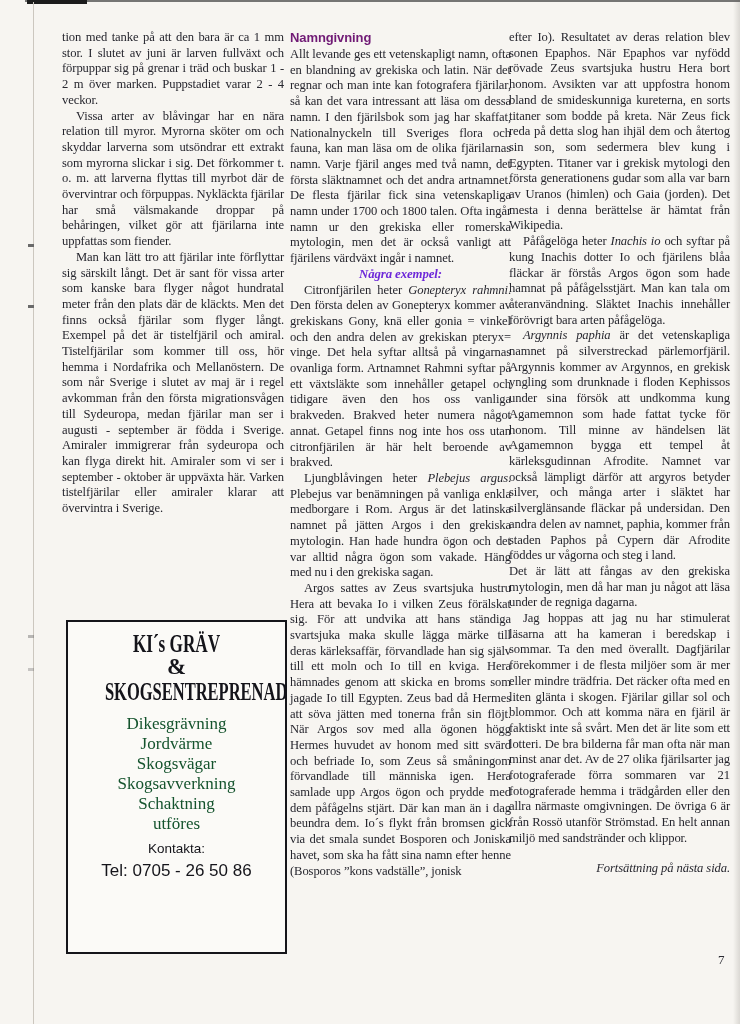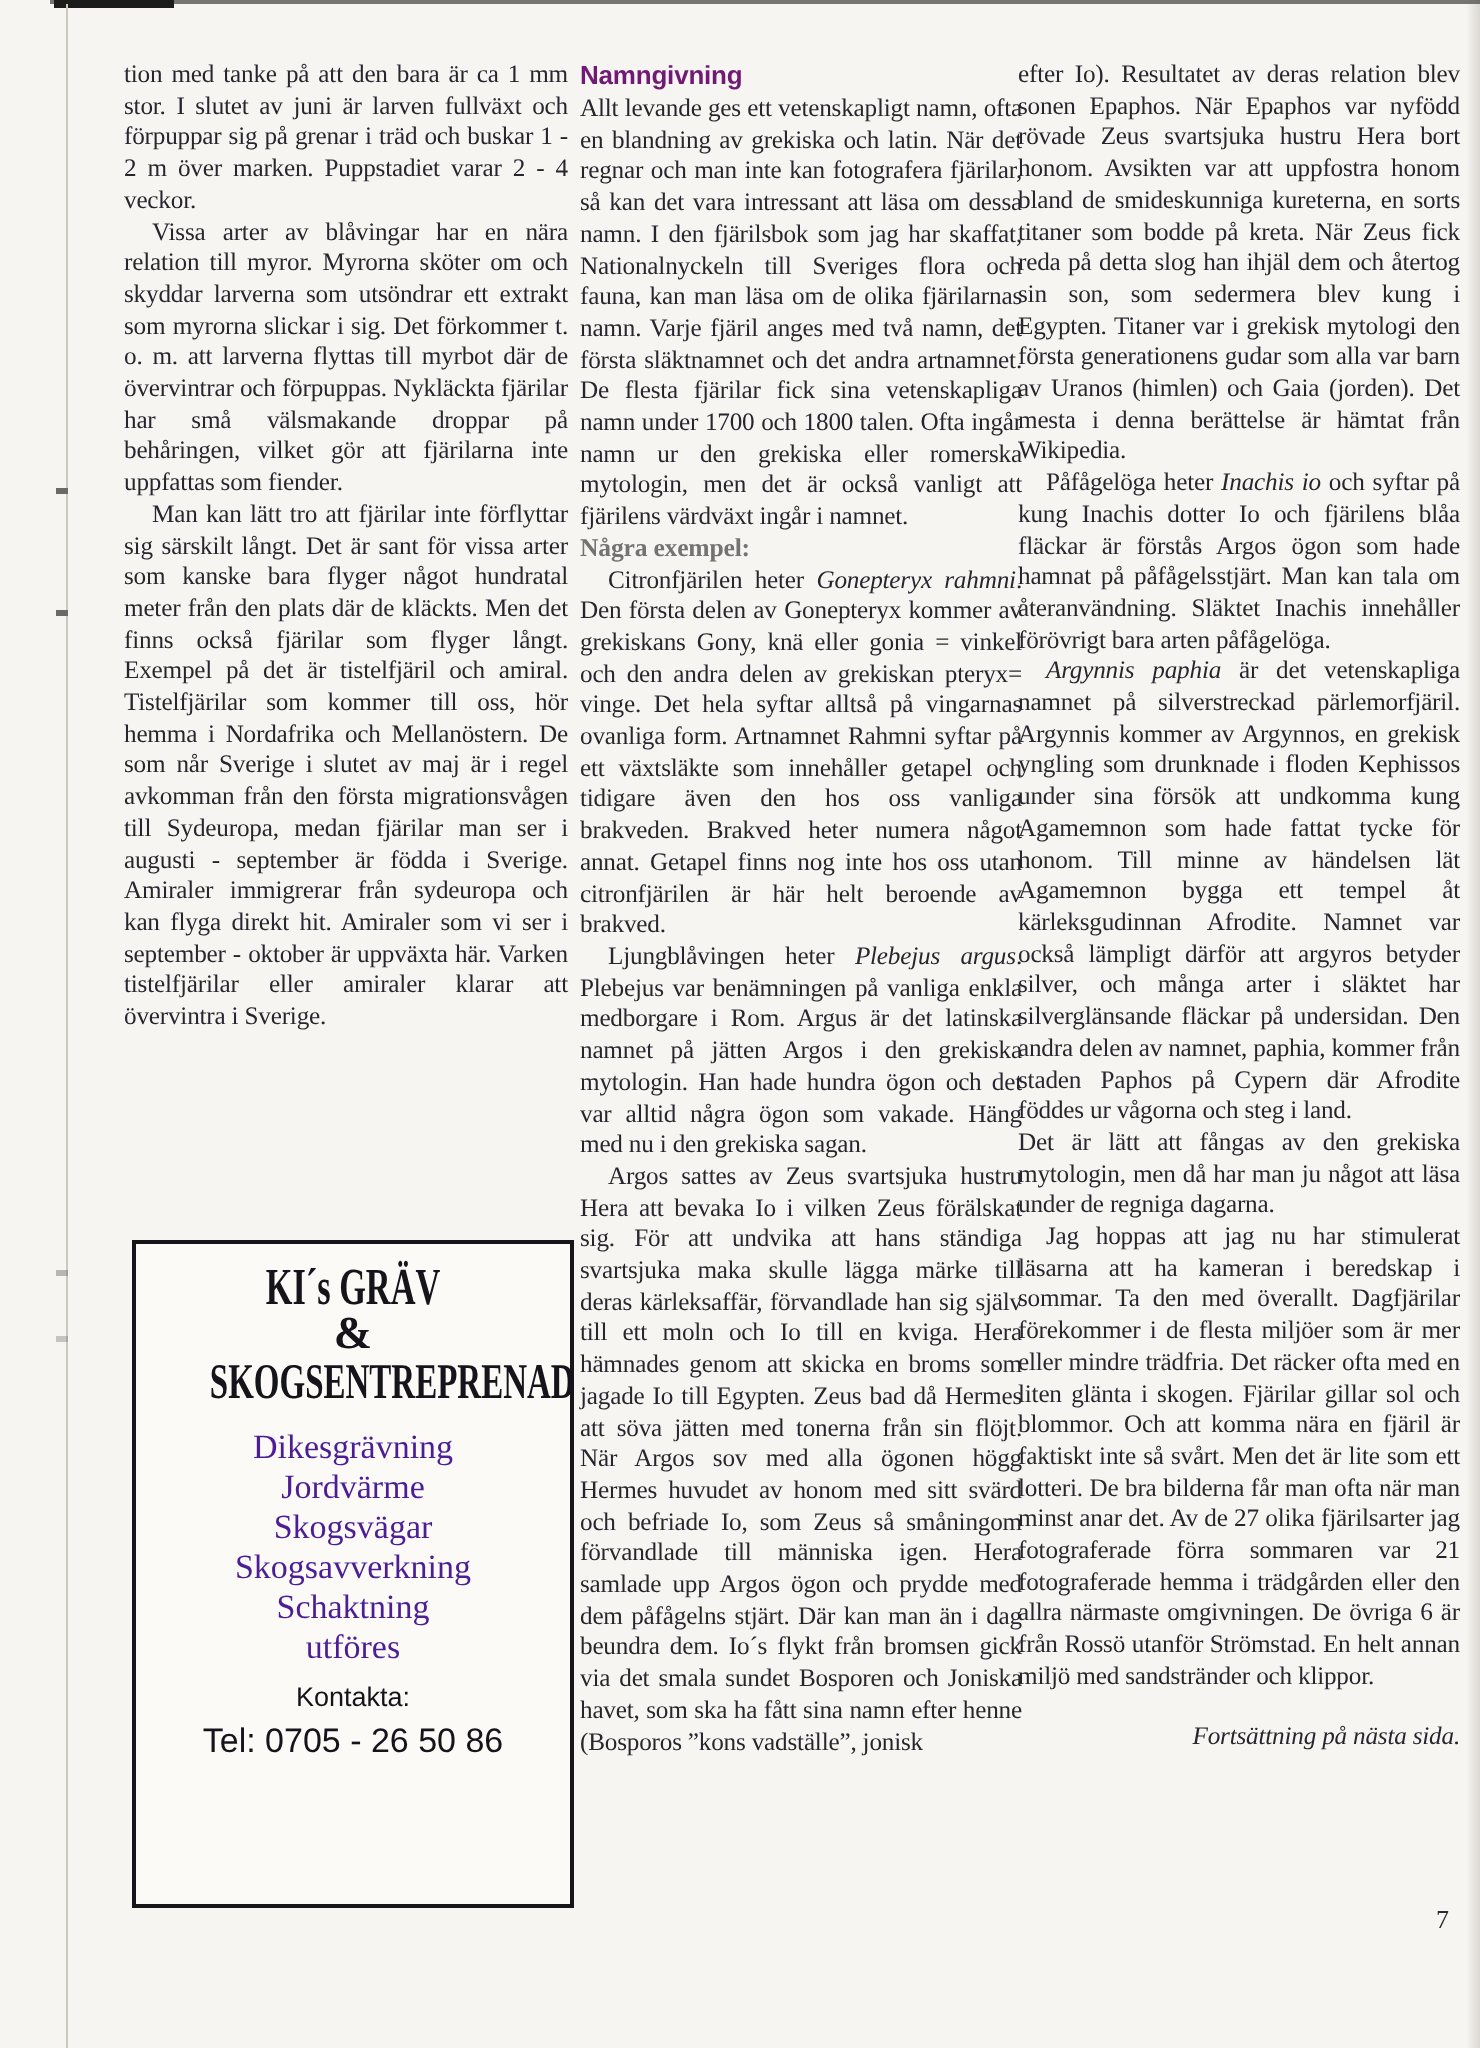--- a/index.html
+++ b/index.html
@@ -22,33 +22,33 @@
   .col{position:absolute;top:30px;text-align:justify;
        font-size:12.6px;line-height:15.7px;letter-spacing:-0.1px;}
   .col p{margin:0;}
   .col p.ind{text-indent:14px;}
   .col1{left:62px;width:222px;}
   .col2{left:290px;width:221px;}
   .col3{left:509px;width:221px;}
 
   .col2 h3{margin:0 0 1px 0;font-family:"Liberation Sans",sans-serif;
            font-size:13px;line-height:16px;font-weight:bold;color:#701a75;text-align:left;}
-  .col2 h4{margin:0;font-size:12.8px;line-height:15.7px;font-weight:bold;color:#737373;text-align:left;}
+  .col2 h4{margin:0;font-size:12.8px;line-height:15.7px;font-weight:bold;color:#6d28d9;text-align:center;font-style:italic;}
 
   .continuation{margin-top:14px !important;text-align:right;font-style:italic;}
   .pageno{position:absolute;top:952px;left:718px;font-size:13px;color:#2a2a32;}
 
   
   .adbox{position:absolute;left:66px;top:620px;width:217px;height:330px;
          border:2.5px solid #15151a;background:#fbfaf7;text-align:center;color:#14141a;}
   .ad-h{font-weight:bold;transform:scaleX(.66);transform-origin:50% 50%;white-space:nowrap;}
   .ad-h1{font-size:26px;line-height:25px;margin-top:9px;}
   .ad-amp{font-weight:bold;font-size:23px;line-height:22px;}
   .ad-h3{font-size:25px;line-height:27px;}
-  .ad-services{margin-top:9px;font-size:17px;line-height:20px;color:#4c1d95;text-align:center;}
+  .ad-services{margin-top:9px;font-size:17px;line-height:20px;color:#14532d;text-align:center;}
   .ad-kontakta{margin-top:7px;font-family:"Liberation Sans",sans-serif;font-size:13.5px;line-height:16px;}
   .ad-contact{margin-top:2px;font-family:"Liberation Sans",sans-serif;font-size:13.5px;line-height:15.5px;}
   .ad-phone{margin-top:6px;font-family:"Liberation Sans",sans-serif;font-size:17px;line-height:15px;}
 </style>
 </head>
 <body>
 
 <div class="page">
 
   <div class="art-topline"></div>

